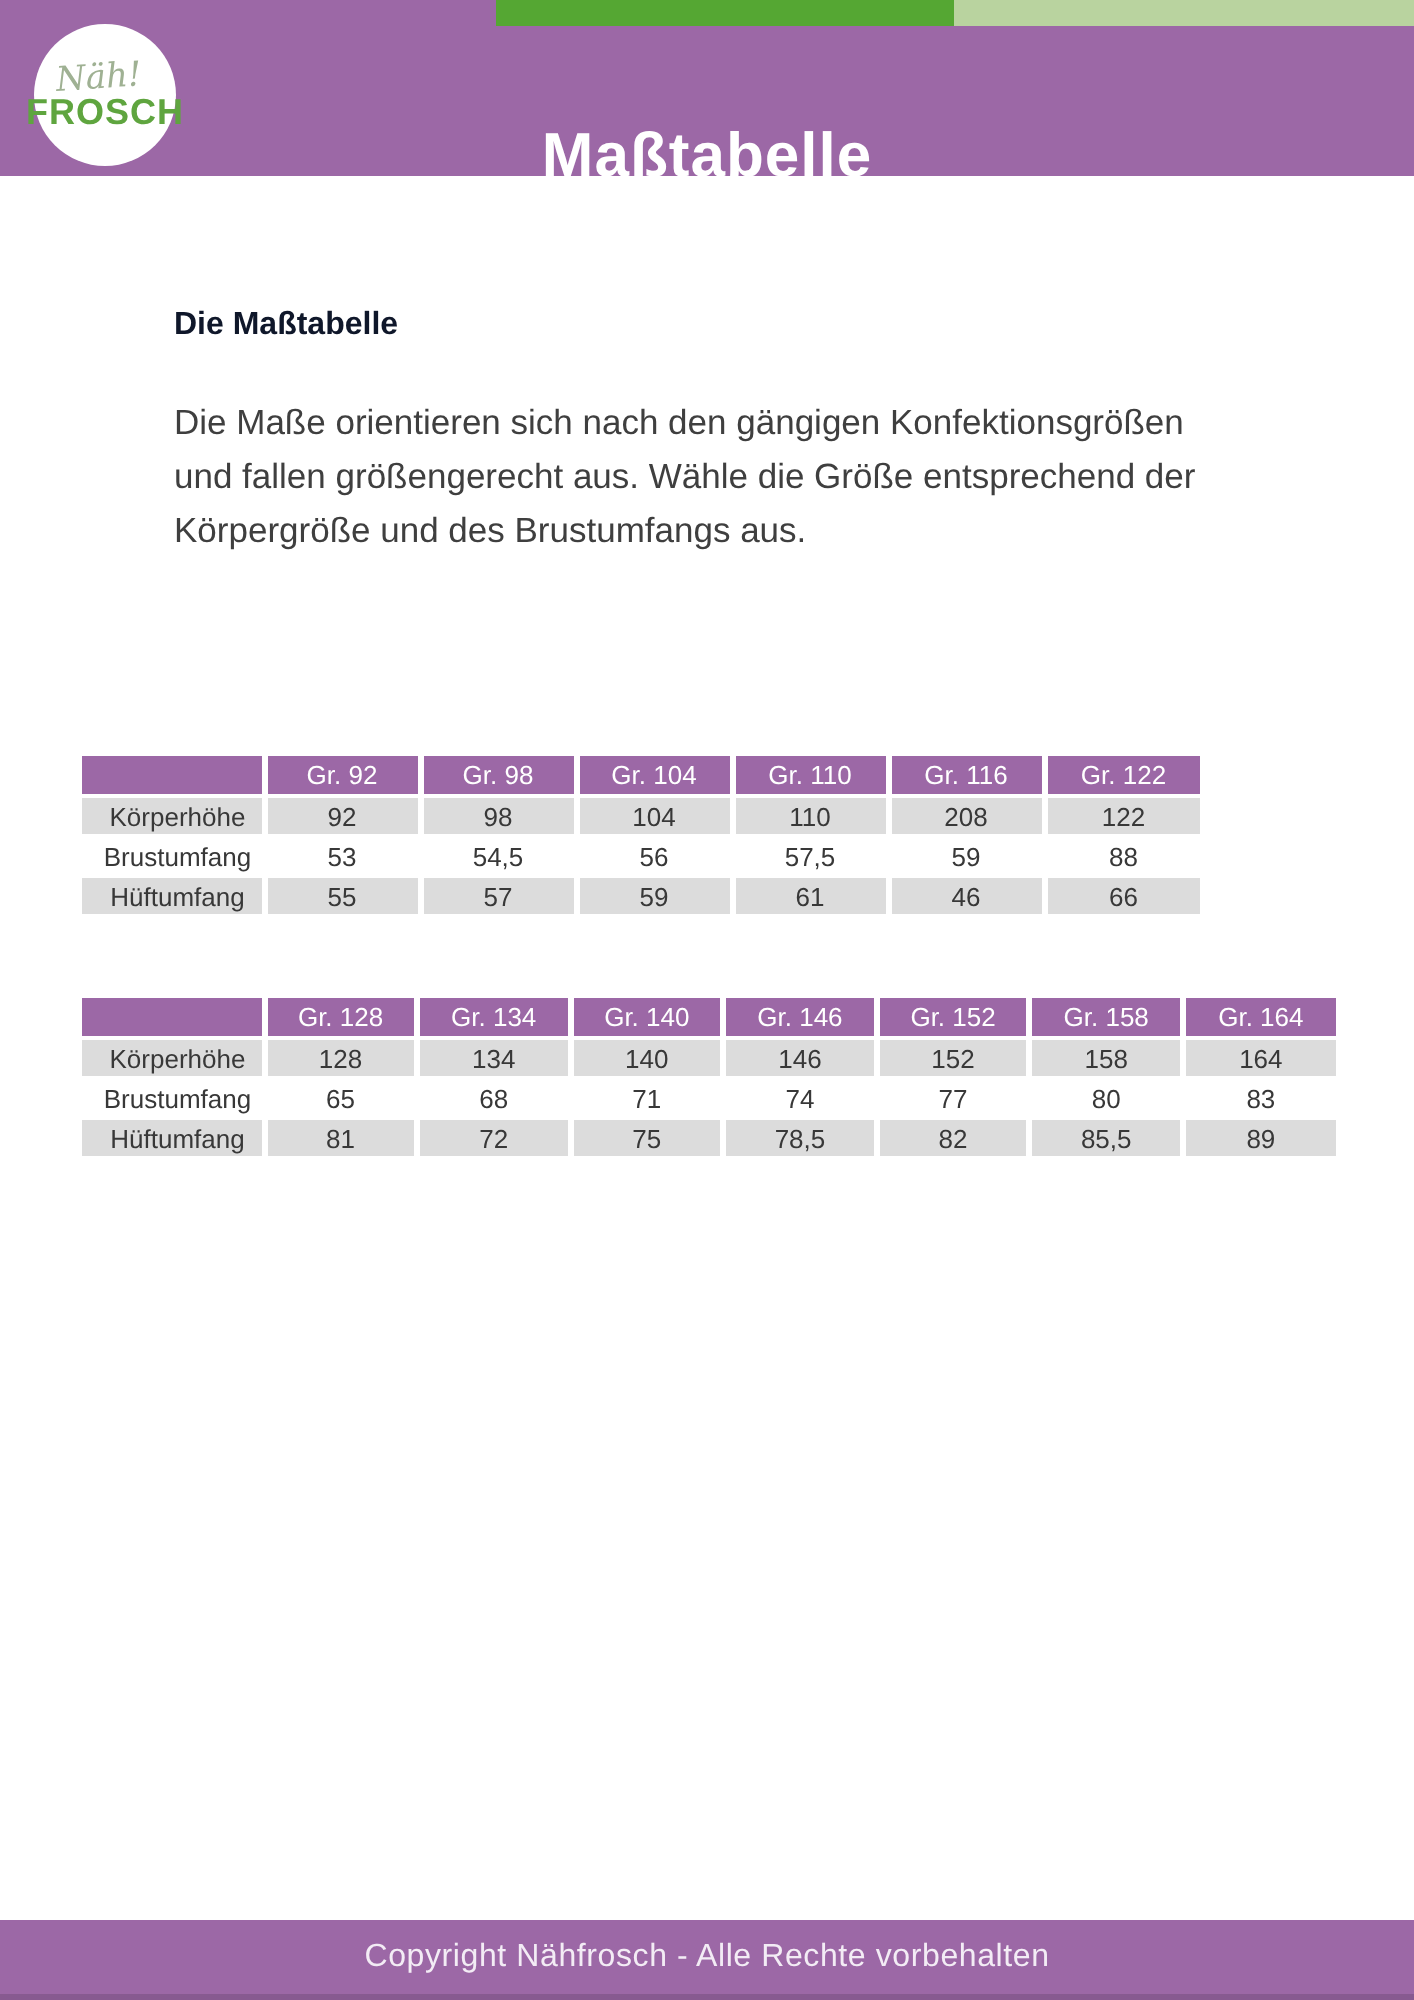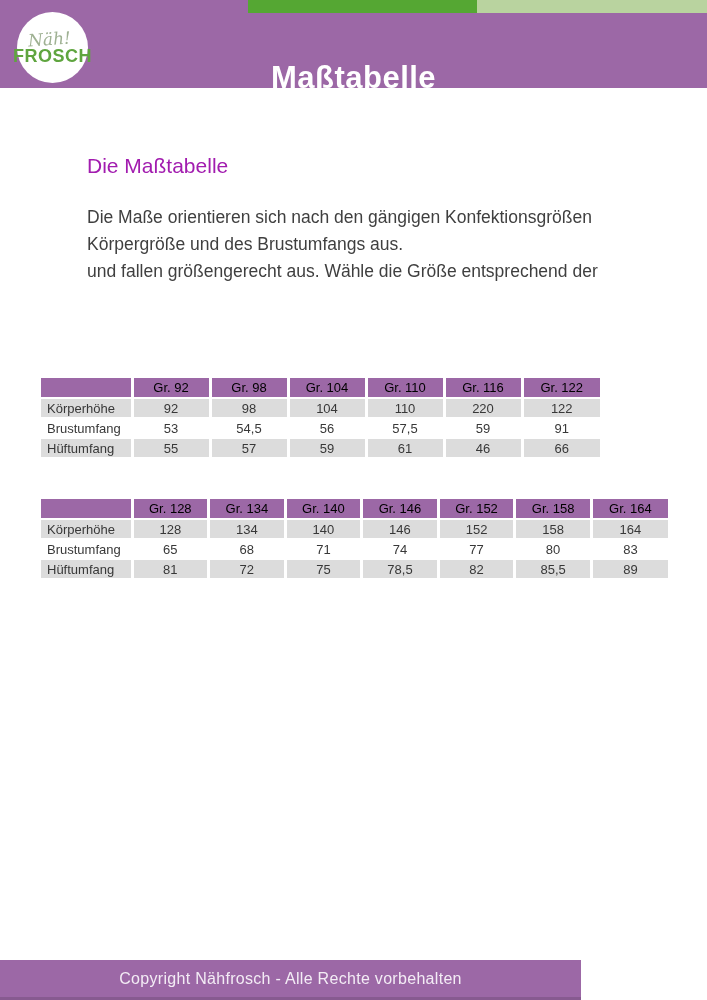--- a/index.html
+++ b/index.html
@@ -53,21 +53,21 @@
     color: #ffffff;
     font-size: 31px;
     font-weight: bold;
     letter-spacing: 0.5px;
     margin-top: 28px;
   }
 
   
   .intro { position: absolute; left: 87px; top: 154px; width: 545px; }
   .intro-heading {
-    font-size: 21px; font-weight: normal; color: #a21caf;
+    font-size: 16px; font-weight: bold; color: #0f172a;
     margin-bottom: 26px;
   }
   .intro-line {
     font-size: 17.5px; color: #3f3f3f; line-height: 27px;
   }
 
   
   .size-table {
     position: absolute; left: 41px;
     border-collapse: collapse;
@@ -83,34 +83,34 @@
     border-bottom: 2px solid #ffffff;
     text-align: center;
     vertical-align: middle;
     font-weight: normal;
     overflow: hidden;
     white-space: nowrap;
   }
   .size-table th:last-child, .size-table td:last-child { border-right: none; }
   .size-table thead th {
     background: #9c68a6;
-    color: #000000;
+    color: #ffffff;
   }
   .size-table .label-col {
     width: 91px;
-    text-align: left;
+    text-align: center;
     padding-left: 6px;
   }
   .size-table tbody tr:nth-child(odd) td { background: #dcdcdc; }
   .size-table tbody tr:nth-child(even) td { background: #ffffff; }
 
   
   .page-footer {
     position: absolute; left: 0; bottom: 0;
-    width: 581px; height: 40px;
+    width: 707px; height: 40px;
     background: #9c68a6;
     border-bottom: 3px solid #875a90;
     display: flex; align-items: center; justify-content: center;
   }
   .footer-text { color: #f3ecf5; font-size: 16px; letter-spacing: 0.3px; }
 </style>
 </head>
 <body>
 
 <div class="page-header">
@@ -119,22 +119,22 @@
   <div class="logo-circle">
     <span class="logo-script">Näh!</span>
     <span class="logo-word">FROSCH</span>
   </div>
   <div class="page-title">Maßtabelle</div>
 </div>
 
 <div class="intro">
   <div class="intro-heading">Die Maßtabelle</div>
   <div class="intro-line">Die Maße orientieren sich nach den gängigen Konfektionsgrößen</div>
+  <div class="intro-line">und fallen größengerecht aus. Wähle die Größe entsprechend der</div>
   <div class="intro-line">Körpergröße und des Brustumfangs aus.</div>
-  <div class="intro-line">und fallen größengerecht aus. Wähle die Größe entsprechend der</div>
 </div>
 
 <table class="size-table t1">
   <thead>
       <tr>
         <th class="label-col"></th>
         <th>Gr. 92</th>
         <th>Gr. 98</th>
         <th>Gr. 104</th>
         <th>Gr. 110</th>
@@ -142,31 +142,31 @@
         <th>Gr. 122</th>
       </tr>
     </thead>
   <tbody>
       <tr>
         <td class="label-col">Körperhöhe</td>
         <td>92</td>
         <td>98</td>
         <td>104</td>
         <td>110</td>
-        <td>220</td>
+        <td>208</td>
         <td>122</td>
       </tr>
       <tr>
         <td class="label-col">Brustumfang</td>
         <td>53</td>
         <td>54,5</td>
         <td>56</td>
         <td>57,5</td>
         <td>59</td>
-        <td>91</td>
+        <td>88</td>
       </tr>
       <tr>
         <td class="label-col">Hüftumfang</td>
         <td>55</td>
         <td>57</td>
         <td>59</td>
         <td>61</td>
         <td>46</td>
         <td>66</td>
       </tr>

